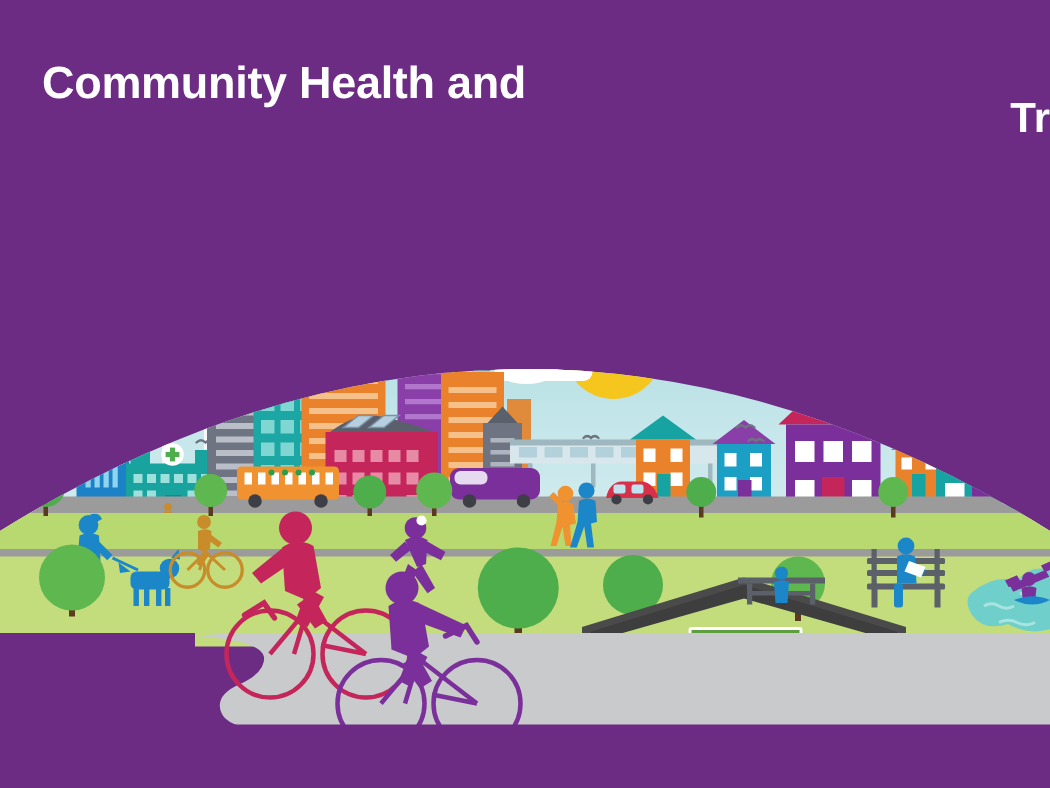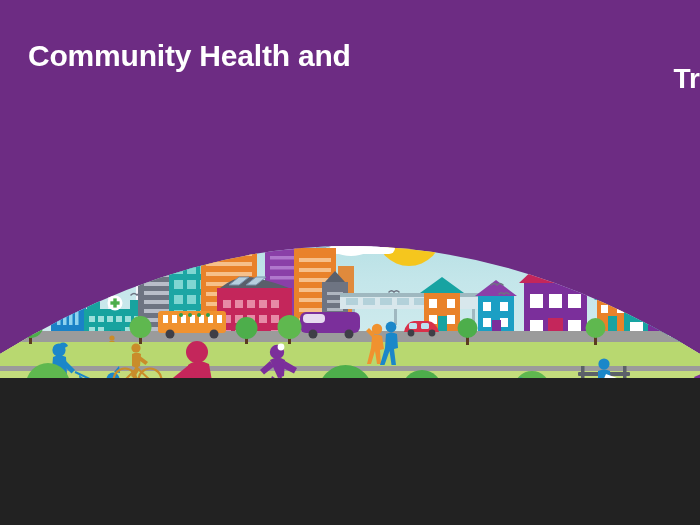--- a/index.html
+++ b/index.html
@@ -1,18 +1,18 @@
 <!DOCTYPE html>
 <html><head>
 <meta charset="utf-8">
 <style>
   html,body{margin:0;padding:0;background:#222;}
   #slide{
     position:relative;
-    width:700px;height:378px;
+    width:700px;height:525px;
     overflow:hidden;
     font-family:"Liberation Sans", sans-serif;
     background:#b91c1c;
     text-decoration:underline;
   }
   #slide svg{position:absolute;left:0;top:0;width:700px;height:525px;display:block;}
 
   
   .title-wrap{
     position:absolute; left:28px; top:36px; width:560px;

